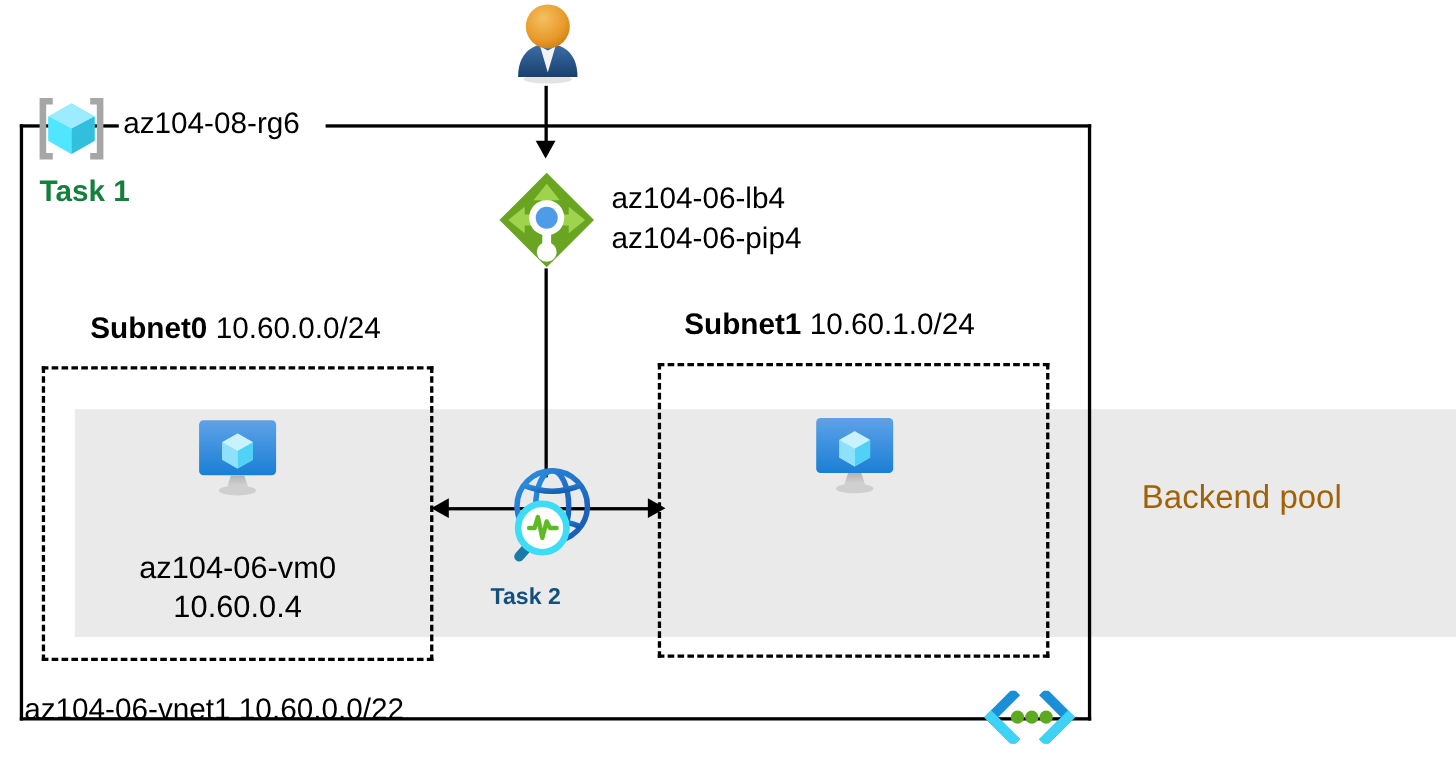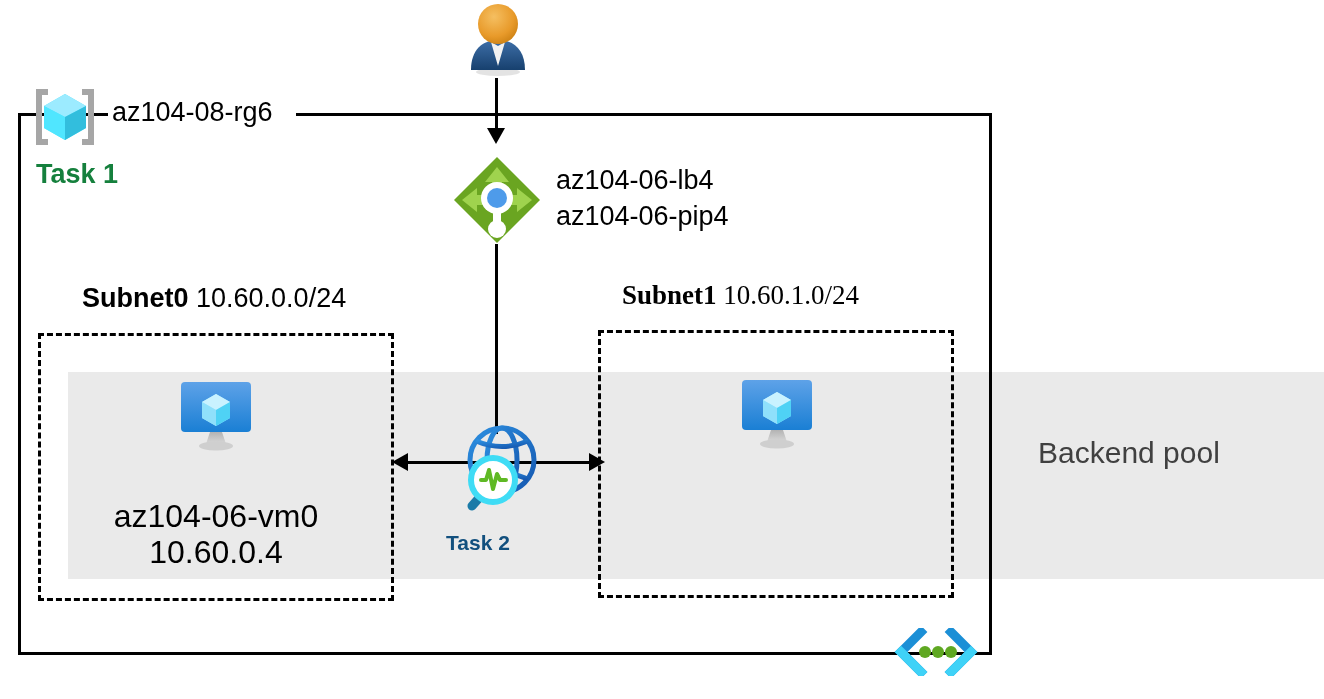--- a/index.html
+++ b/index.html
@@ -25,21 +25,21 @@
     left: 68px;
     top: 372px;
     width: 1256px;
     height: 207px;
     background: #eaeaea;
   }
   .backend-pool-label {
     left: 1038px;
     top: 436px;
     font-size: 30px;
-    color: #404040;
+    color: #a16207;
     white-space: nowrap;
   }
 
   
   .rg-box-top-left {
     left: 18px;
     top: 113px;
     width: 90px;
     height: 3px;
     background: #000;
@@ -146,29 +146,29 @@
   }
   .subnet0-box { left: 38px;  top: 333px; width: 356px; height: 268px; }
   .subnet1-box { left: 598px; top: 330px; width: 356px; height: 268px; }
 
   .subnet-title {
     font-size: 27px;
     white-space: nowrap;
   }
   .subnet-title b { font-weight: bold; }
   .subnet0-title { left: 58px;  top: 283px; margin-left: 24px; }
-  .subnet1-title { left: 622px; top: 280px; font-family: Liberation Serif, serif; }
+  .subnet1-title { left: 622px; top: 280px; }
 
   
   .vm-icon-wrap { width: 78px; height: 72px; }
   .vm0-icon { left: 177px; top: 380px; }
   .vm1-icon { left: 738px; top: 378px; }
 
   .vm-label {
-    font-size: 32px;
+    font-size: 28px;
     line-height: 36px;
     text-align: center;
     white-space: nowrap;
   }
   .vm0-label { left: 110px; top: 498px; width: 212px; }
   .vm1-label { left: 671px; top: 495px; width: 212px; }
 
   
   .nw-icon-wrap {
     left: 455px;
@@ -378,20 +378,21 @@
 
       <line x1="17" y1="88" x2="31" y2="72" stroke="#1b7ba8" stroke-width="9" stroke-linecap="round"></line>
 
       <circle cx="38" cy="62" r="22" fill="#ffffff" stroke="#3fdcf5" stroke-width="6"></circle>
 
       <polyline points="26,62 31,62 34,52 38,71 42,56 45,62 51,62" fill="none" stroke="#5fb924" stroke-width="4" stroke-linecap="round" stroke-linejoin="round"></polyline>
     </svg>
   </div>
   <div class="abs task2-label">Task 2</div>
 
+  <div class="abs vnet-label">az104-06-vnet1 10.60.0.0/22</div>
   <div class="abs vnet-icon-wrap">
     <svg width="86" height="48" viewBox="0 0 86 48">
 
       <polyline points="28,4 8,24 28,44" fill="none" stroke="#1b8fd6" stroke-width="9" stroke-linecap="square"></polyline>
       <polyline points="8,24 28,44" fill="none" stroke="#3fd2f7" stroke-width="9" stroke-linecap="square"></polyline>
 
       <polyline points="58,4 78,24 58,44" fill="none" stroke="#1b8fd6" stroke-width="9" stroke-linecap="square"></polyline>
       <polyline points="78,24 58,44" fill="none" stroke="#3fd2f7" stroke-width="9" stroke-linecap="square"></polyline>
 
       <circle cx="32" cy="24" r="6" fill="#5fa822"></circle>

